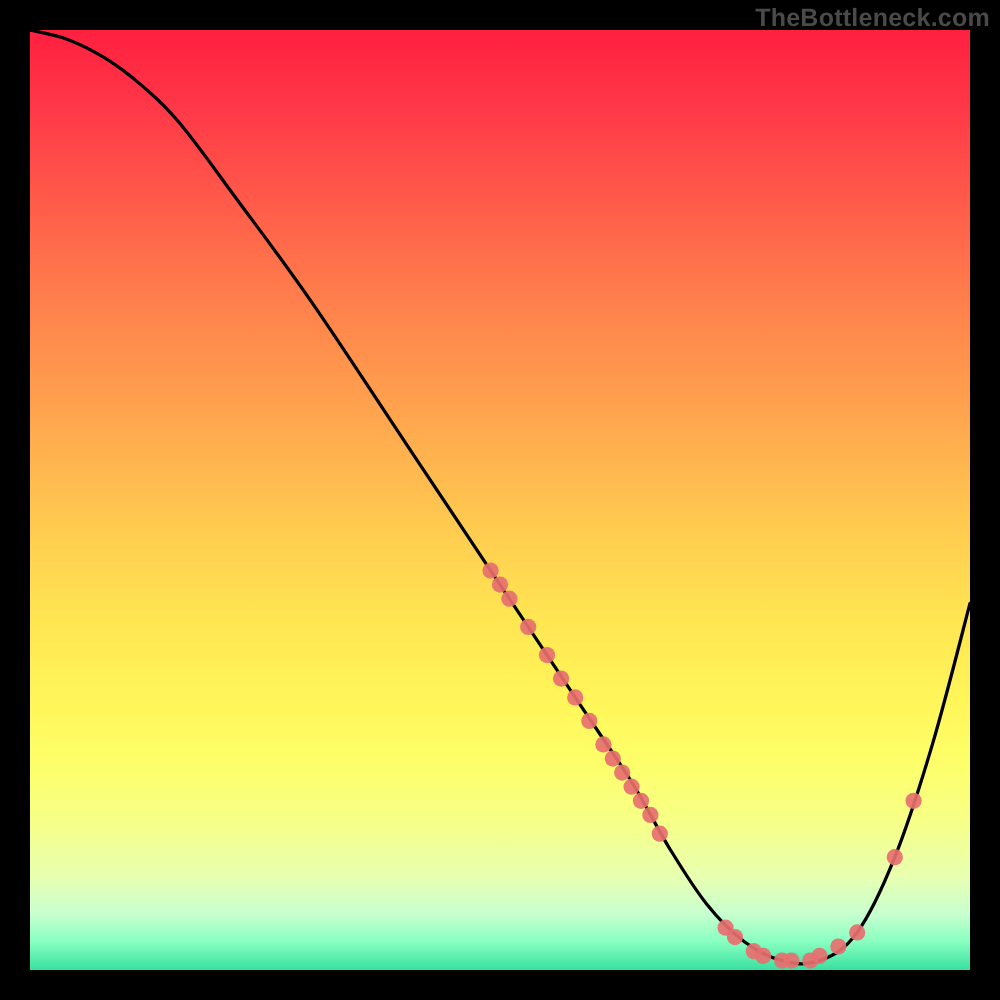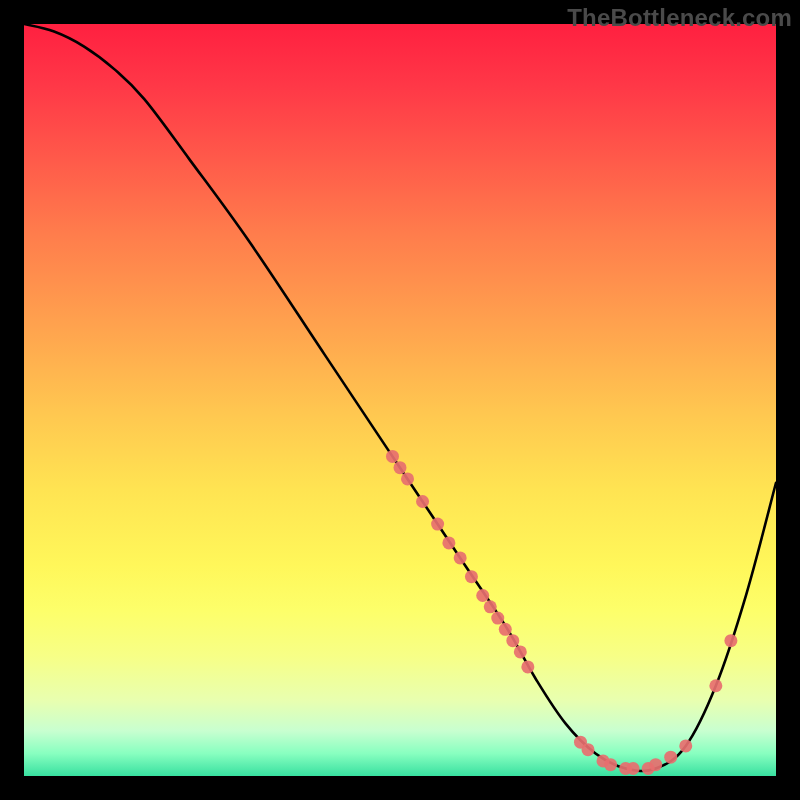--- a/index.html
+++ b/index.html
@@ -36,21 +36,21 @@
       #88ffc0 97%,
       #38e0a0 100%
     );
   }
   .curve-layer { position: absolute; inset: 0; }
   .watermark {
     position: absolute;
     top: 4px;
     right: 8px;
     font-family: Arial, Helvetica, sans-serif;
-    font-size: 24px;
+    font-size: 20px;
     font-weight: 600;
     color: #4a4a4a;
     letter-spacing: 0.2px;
   }
 </style>
 </head>
 <body>
 
 <div class="frame">
   <div class="plot-area">

